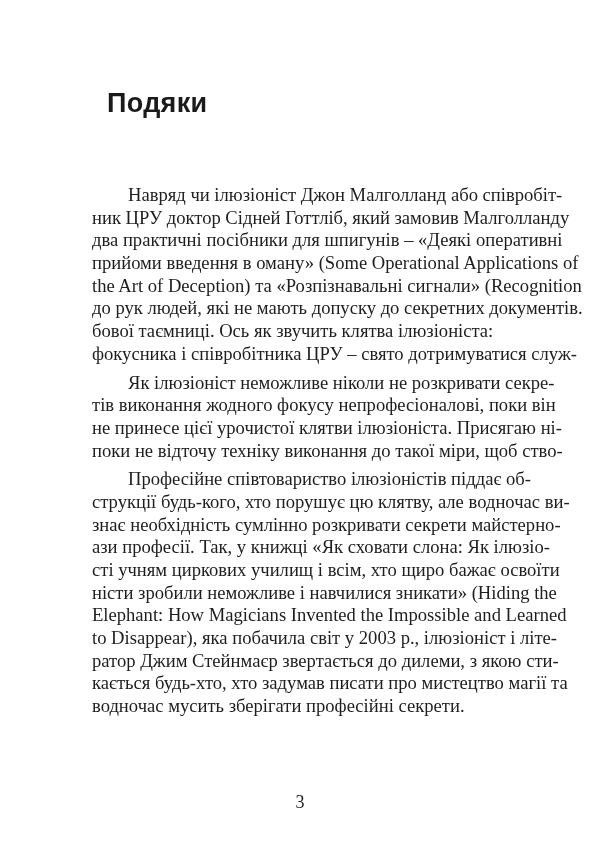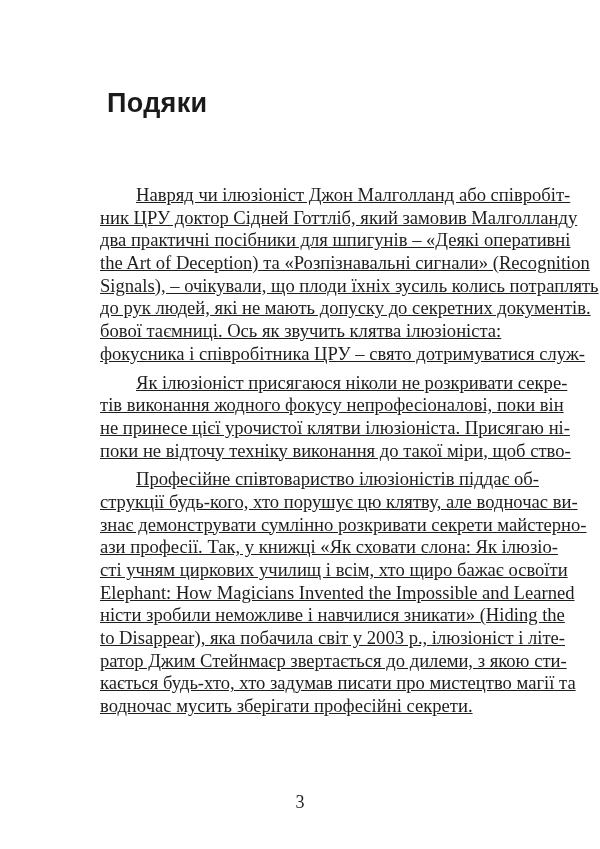--- a/index.html
+++ b/index.html
@@ -9,57 +9,57 @@
     font-family:"Liberation Sans", sans-serif; font-weight:bold; font-size:27px;
     letter-spacing:0.3px; color:#1a1a1a;
   }
   .body {
     position:absolute; left:92px; top:184px; width:419px;
     font-family:"Liberation Serif", serif; font-size:18.6px; line-height:22.7px;
     color:#1e1e1e;
   }
   .line { display:block; white-space:nowrap; text-align:justify; text-align-last:justify; height:22.7px; }
   .line.last { text-align-last:left; }
-  .para { margin:0 0 6px 8px;text-decoration:underline; }
+  .para { margin:0 0 6px 0; }
   .indent { padding-left:36px; }
   .pagenum {
     position:absolute; left:0; width:600px; top:792px; text-align:center;
     font-family:"Liberation Serif", serif; font-size:18px; color:#1e1e1e;
   }
 </style>
 </head>
 <body>
 
 <h1 class="title" style="margin:0;text-align:right;">Подяки</h1>
 
 <div class="body">
   <div class="para">
     <span class="line indent">Навряд чи ілюзіоніст Джон Малголланд або співробіт-</span>
     <span class="line">ник ЦРУ доктор Сідней Готтліб, який замовив Малголланду</span>
     <span class="line">два практичні посібники для шпигунів – «Деякі оперативні</span>
+    <span class="line">прийоми введення в оману» (Some Operational Applications of</span>
     <span class="line">the Art of Deception) та «Розпізнавальні сигнали» (Recognition</span>
-    <span class="line">Signals), – очікували, що плоди їхніх зусиль колись потраплять</span>
     <span class="line">до рук людей, які не мають допуску до секретних документів.</span>
     <span class="line last">бової таємниці. Ось як звучить клятва ілюзіоніста:</span>
     <span class="line">фокусника і співробітника ЦРУ – свято дотримуватися служ-</span>
   </div>
   <div class="para">
-    <span class="line indent">Як ілюзіоніст присягаюся ніколи не розкривати секре-</span>
+    <span class="line indent">Як ілюзіоніст неможливе ніколи не розкривати секре-</span>
     <span class="line">тів виконання жодного фокусу непрофесіоналові, поки він</span>
     <span class="line">не принесе цієї урочистої клятви ілюзіоніста. Присягаю ні-</span>
     <span class="line">поки не відточу техніку виконання до такої міри, щоб ство-</span>
   </div>
   <div class="para">
     <span class="line indent">Професійне співтовариство ілюзіоністів піддає об-</span>
     <span class="line">струкції будь-кого, хто порушує цю клятву, але водночас ви-</span>
-    <span class="line">знає демонструвати сумлінно розкривати секрети майстерно-</span>
+    <span class="line">знає необхідність сумлінно розкривати секрети майстерно-</span>
     <span class="line">ази професії. Так, у книжці «Як сховати слона: Як ілюзіо-</span>
     <span class="line">сті учням циркових училищ і всім, хто щиро бажає освоїти</span>
+    <span class="line">ністи зробили неможливе і навчилися зникати» (Hiding the</span>
     <span class="line">Elephant: How Magicians Invented the Impossible and Learned</span>
-    <span class="line">ністи зробили неможливе і навчилися зникати» (Hiding the</span>
     <span class="line">to Disappear), яка побачила світ у 2003 р., ілюзіоніст і літе-</span>
     <span class="line">ратор Джим Стейнмаєр звертається до дилеми, з якою сти-</span>
     <span class="line">кається будь-хто, хто задумав писати про мистецтво магії та</span>
     <span class="line last">водночас мусить зберігати професійні секрети.</span>
   </div>
 </div>
 
 <div class="pagenum">3</div>
 
 </body></html>

